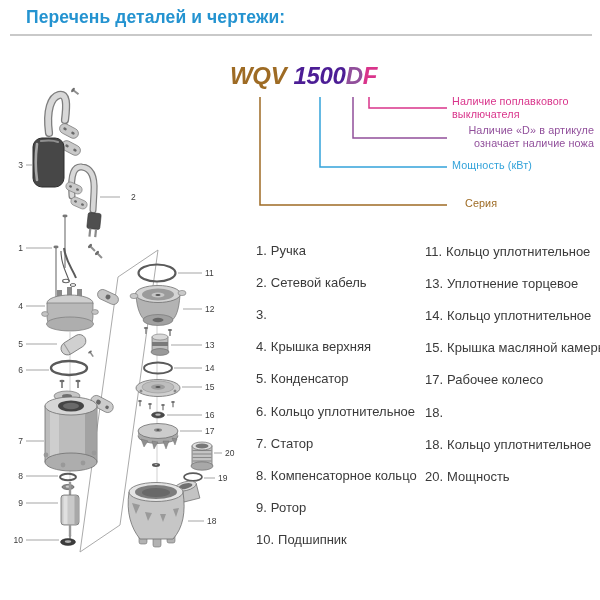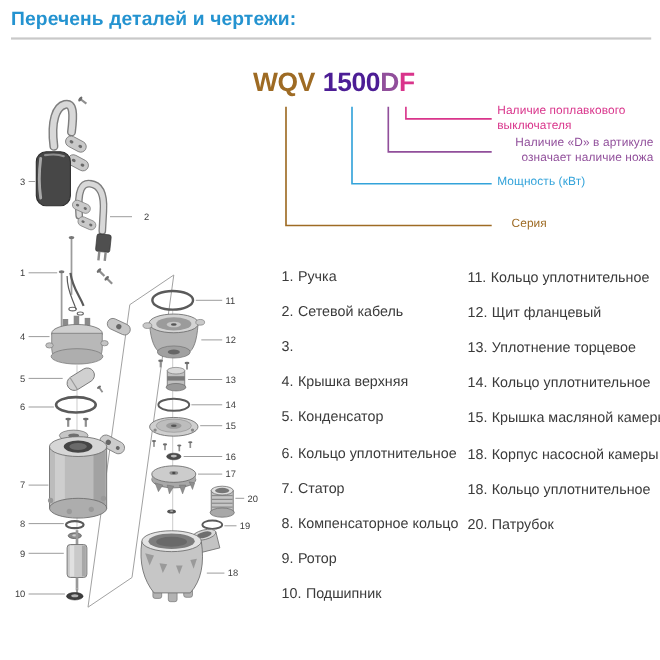--- a/index.html
+++ b/index.html
@@ -1,31 +1,31 @@
 <!DOCTYPE html>
 <html><head>
 <meta charset="utf-8">
 <style>
   html,body{margin:0;padding:0;background:#fff;}
   .page{
     position:relative;width:600px;height:600px;background:#ffffff;
     font-family:"Liberation Sans", sans-serif;overflow:hidden;
   }
   .page-title{
-    position:absolute;left:10px;top:7px;font-size:17.5px;font-weight:bold;
+    position:absolute;left:26px;top:7px;font-size:17.5px;font-weight:bold;
     letter-spacing:0.1px;white-space:nowrap;
   }
   .title-divider{
     position:absolute;left:10px;top:34px;width:582px;height:1.5px;background:#c9c9c9;
   }
   .model-code{
     position:absolute;left:230px;top:62px;font-size:24px;font-weight:bold;
     letter-spacing:-0.3px;white-space:nowrap;
   }
-  .model-code .seg{display:inline-block;}
+  .model-code .seg{display:inline-block;font-style:italic;}
   .model-code .sp{display:inline-block;width:7px;}
   .breakdown-lines{position:absolute;left:225px;top:90px;}
   .ann{
     position:absolute;font-size:10.8px;line-height:13px;letter-spacing:0.1px;
   }
   .ann-float{left:452px;top:95px;width:132px;}
   .ann-knife{left:452px;top:124px;width:142px;}
   .ann-power{left:452px;top:159px;width:142px;}
   .ann-series{left:452px;top:197px;width:142px;margin-left:13px;}
   .pump-diagram{position:absolute;left:0px;top:76px;}
@@ -361,42 +361,41 @@
         <span class="pl">Подшипник</span>
       </div>
   </div>
 
   <div class="parts-col parts-col-right">
     <div class="pl-item">
         <span class="pn">11.</span>
         <span class="pl">Кольцо уплотнительное</span>
       </div>
     <div class="pl-item">
-        <span class="pn">12.</span>
-        <span class="pl">Щит фланцевый</span>
-      </div>
-    <div class="pl-item">
         <span class="pn">13.</span>
         <span class="pl">Уплотнение торцевое</span>
       </div>
     <div class="pl-item">
         <span class="pn">14.</span>
         <span class="pl">Кольцо уплотнительное</span>
       </div>
     <div class="pl-item">
         <span class="pn">15.</span>
         <span class="pl">Крышка масляной камеры</span>
       </div>
     <div class="pl-item">
+        <span class="pn">17.</span>
+        <span class="pl">Рабочее колесо</span>
+      </div>
+    <div class="pl-item">
         <span class="pn">18.</span>
-        <span class="pl">Корпус насосной камеры</span>
       </div>
     <div class="pl-item">
         <span class="pn">18.</span>
         <span class="pl">Кольцо уплотнительное</span>
       </div>
     <div class="pl-item">
         <span class="pn">20.</span>
-        <span class="pl">Патрубок</span>
+        <span class="pl">Мощность</span>
       </div>
   </div>
 
 </div>
 
 </body></html>

